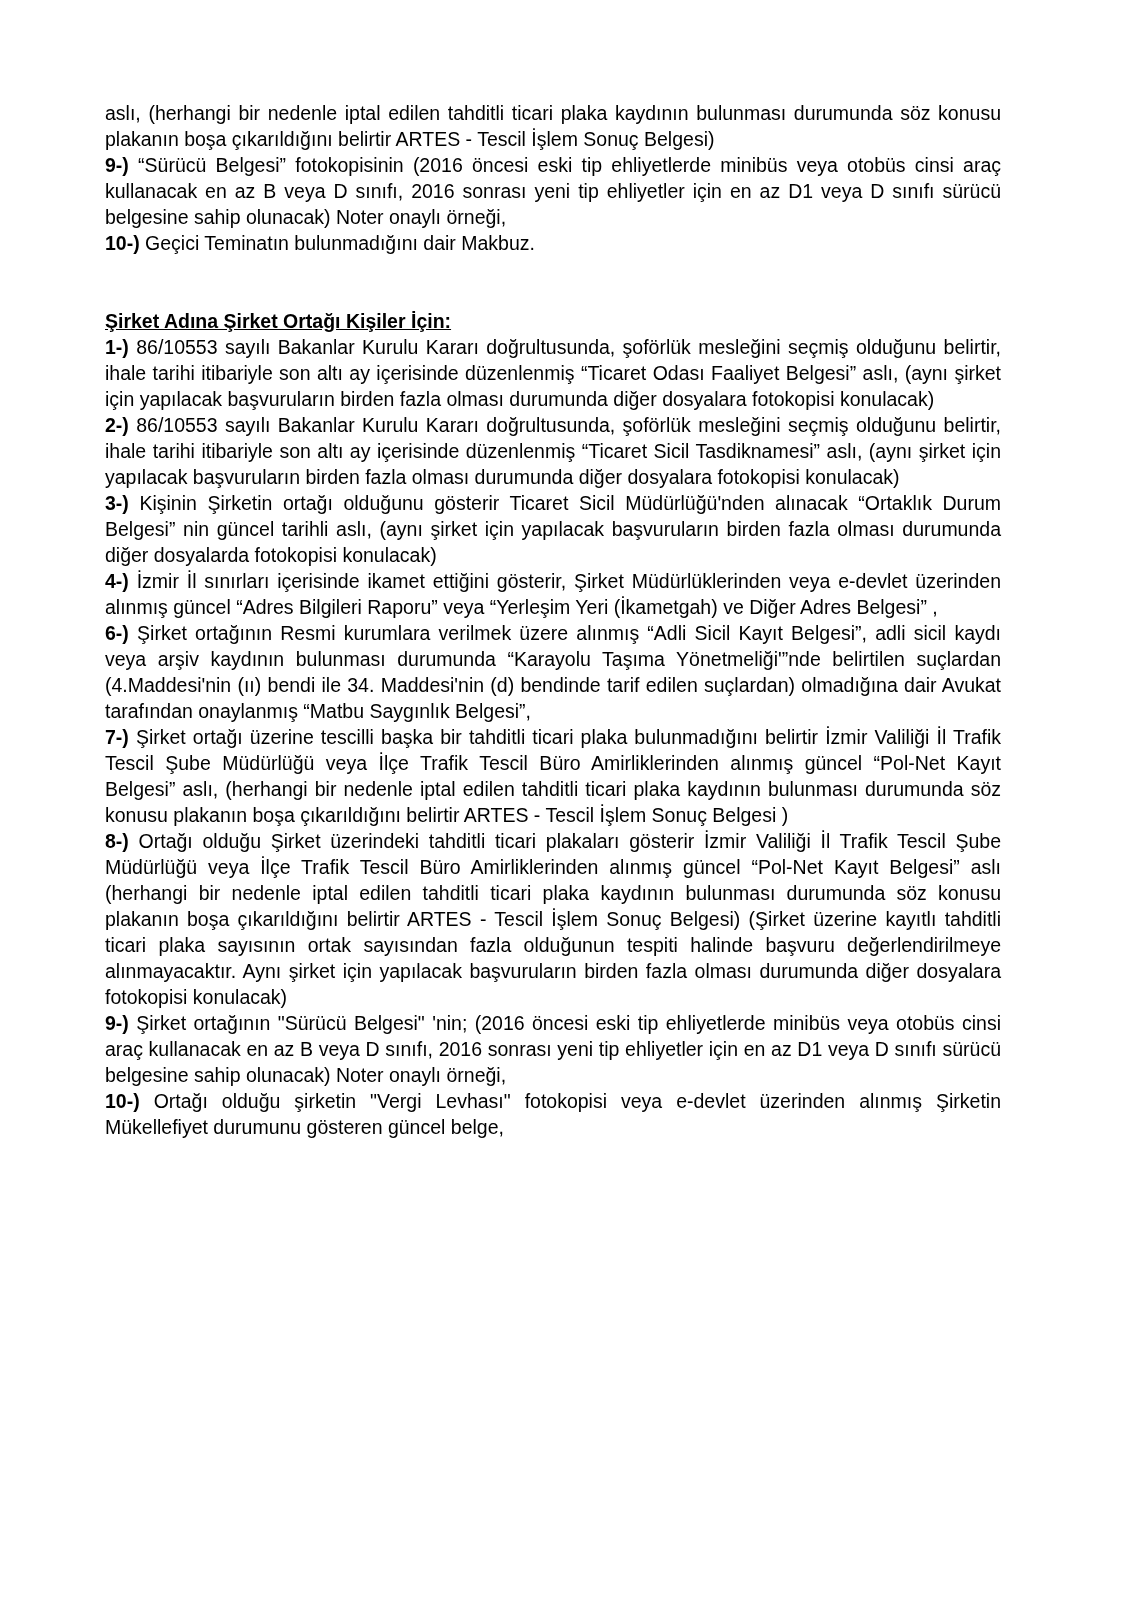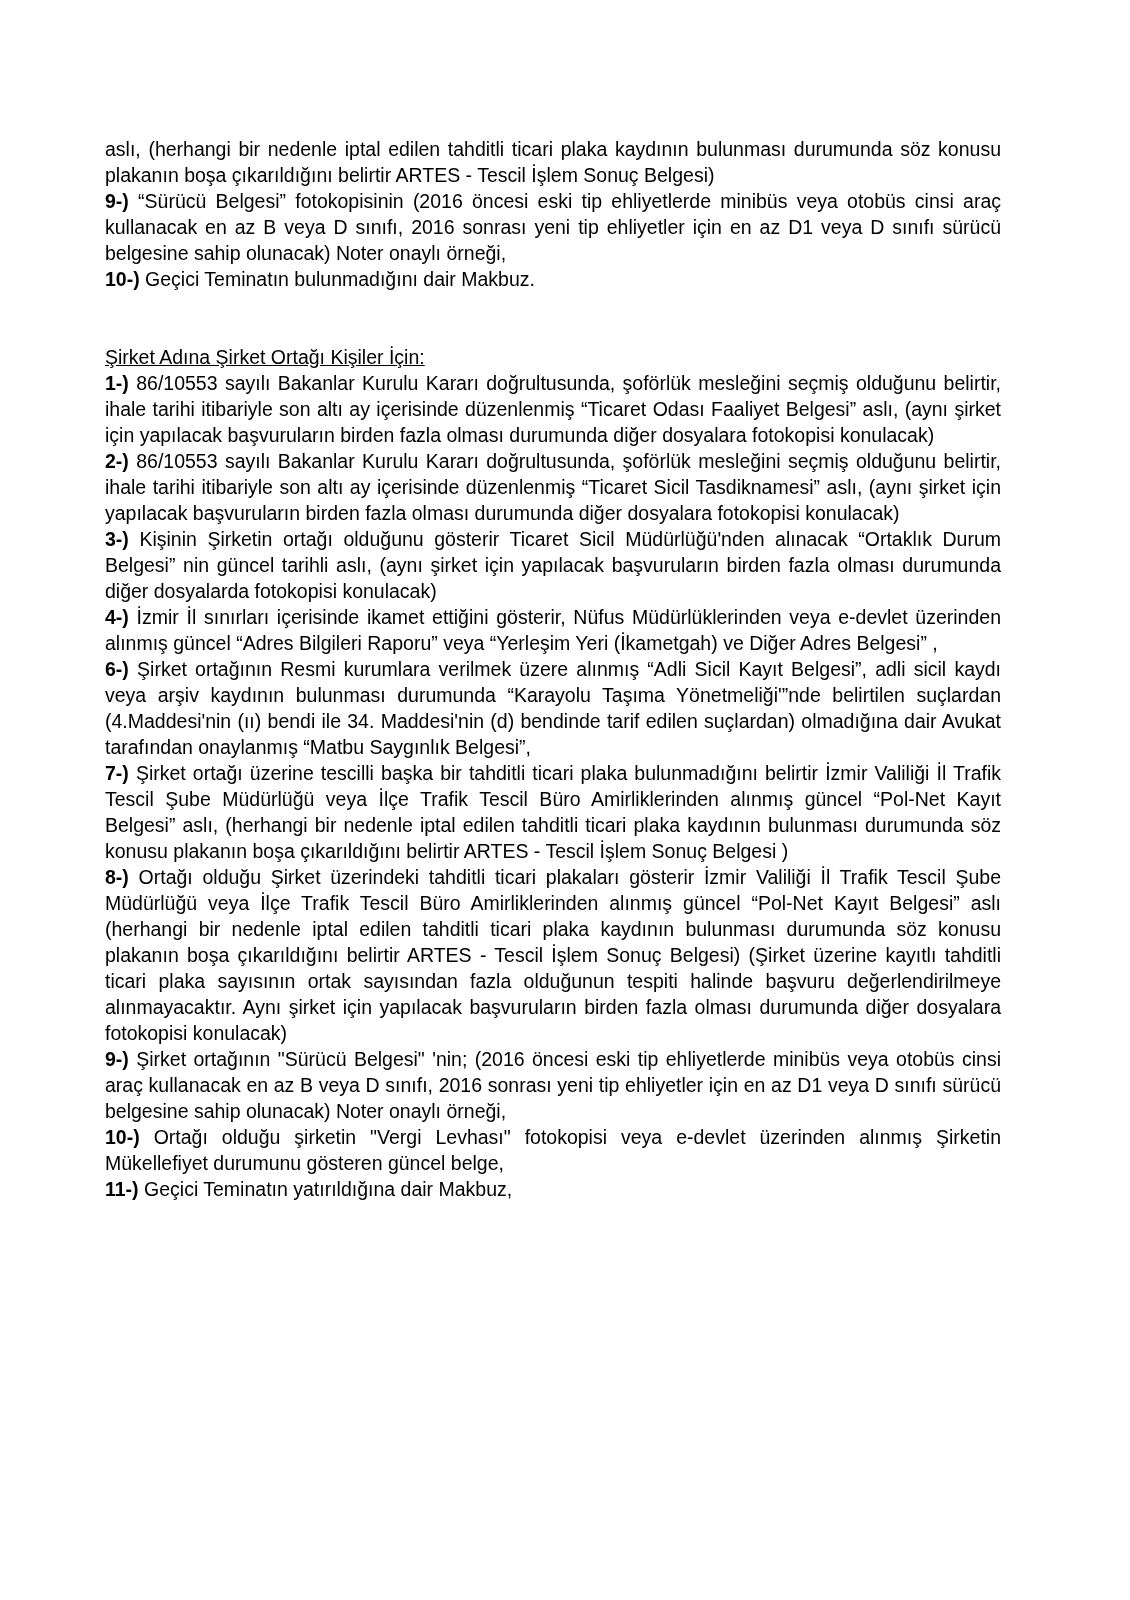--- a/index.html
+++ b/index.html
@@ -22,32 +22,31 @@
   }
   .content {
     position: absolute;
     left: 105px;
     top: 100px;
     width: 896px;
     color: #000000;
     font-size: 19.5px;
     line-height: 26px;
     text-align: justify;
-    margin-top: 36px;
   }
   .content p {
     margin: 0;
     padding: 0;
   }
   .marker {
     font-weight: bold;
   }
   .heading {
     display: inline-block;
-    font-weight: normal;
+    font-weight: bold;
     text-decoration: underline;
     font-size: 19.5px;
     line-height: 26px;
     margin: 0;
   }
   .heading-wrap {
     margin-top: 52px;
   }
 </style>
 </head>
@@ -65,29 +64,28 @@
     <div class="heading-wrap">
       <h2 class="heading">Şirket Adına Şirket Ortağı Kişiler İçin:</h2>
     </div>
 
     <p><span class="marker">1-)</span> <span>86/10553 sayılı Bakanlar Kurulu Kararı doğrultusunda, şoförlük mesleğini seçmiş olduğunu belirtir, ihale tarihi itibariyle son altı ay içerisinde düzenlenmiş “Ticaret Odası Faaliyet Belgesi” aslı, (aynı şirket için yapılacak başvuruların birden fazla olması durumunda diğer dosyalara fotokopisi konulacak)</span></p>
 
     <p><span class="marker">2-)</span> <span>86/10553 sayılı Bakanlar Kurulu Kararı doğrultusunda, şoförlük mesleğini seçmiş olduğunu belirtir, ihale tarihi itibariyle son altı ay içerisinde düzenlenmiş “Ticaret Sicil Tasdiknamesi” aslı, (aynı şirket için yapılacak başvuruların birden fazla olması durumunda diğer dosyalara fotokopisi konulacak)</span></p>
 
     <p><span class="marker">3-)</span> <span>Kişinin Şirketin ortağı olduğunu gösterir Ticaret Sicil Müdürlüğü'nden alınacak “Ortaklık Durum Belgesi” nin güncel tarihli aslı, (aynı şirket için yapılacak başvuruların birden fazla olması durumunda diğer dosyalarda fotokopisi konulacak)</span></p>
 
-    <p><span class="marker">4-)</span> <span> İzmir İl sınırları içerisinde ikamet ettiğini  gösterir, Nüfus Müdürlüklerinden veya e-devlet üzerinden alınmış güncel “Adres Bilgileri Raporu” veya “Yerleşim Yeri (İkametgah) ve Diğer Adres Belgesi” ,</span></p>
+    <p><span class="marker">4-)</span> <span> İzmir İl sınırları içerisinde ikamet ettiğini  gösterir, Şirket Müdürlüklerinden veya e-devlet üzerinden alınmış güncel “Adres Bilgileri Raporu” veya “Yerleşim Yeri (İkametgah) ve Diğer Adres Belgesi” ,</span></p>
 
 
     <p><span class="marker">6-)</span> <span>Şirket ortağının Resmi kurumlara verilmek üzere alınmış “Adli Sicil Kayıt Belgesi”, adli sicil kaydı veya arşiv kaydının bulunması durumunda “Karayolu Taşıma Yönetmeliği'”nde belirtilen suçlardan (4.Maddesi'nin (ıı) bendi ile 34. Maddesi'nin (d) bendinde tarif edilen suçlardan) olmadığına dair Avukat tarafından onaylanmış “Matbu Saygınlık Belgesi”,</span></p>
 
     <p><span class="marker">7-)</span> <span>Şirket ortağı üzerine tescilli başka bir tahditli ticari plaka bulunmadığını belirtir İzmir Valiliği İl Trafik Tescil Şube Müdürlüğü veya İlçe Trafik Tescil Büro Amirliklerinden  alınmış güncel “Pol-Net Kayıt Belgesi” aslı, (herhangi bir nedenle iptal edilen tahditli ticari plaka kaydının  bulunması durumunda söz konusu plakanın boşa çıkarıldığını  belirtir ARTES - Tescil İşlem Sonuç Belgesi )</span></p>
 
     <p><span class="marker">8-)</span> <span>Ortağı olduğu Şirket üzerindeki tahditli ticari plakaları gösterir İzmir Valiliği İl Trafik Tescil Şube Müdürlüğü veya İlçe Trafik Tescil Büro Amirliklerinden alınmış güncel “Pol-Net Kayıt Belgesi” aslı (herhangi bir nedenle iptal edilen tahditli ticari plaka kaydının  bulunması durumunda söz konusu plakanın boşa çıkarıldığını  belirtir ARTES - Tescil İşlem Sonuç Belgesi) (Şirket üzerine kayıtlı tahditli ticari plaka sayısının ortak sayısından fazla olduğunun tespiti halinde başvuru değerlendirilmeye alınmayacaktır. Aynı şirket için yapılacak başvuruların birden fazla olması durumunda diğer dosyalara fotokopisi konulacak)</span></p>
 
     <p><span class="marker">9-)</span> <span>Şirket ortağının "Sürücü Belgesi" 'nin; (2016 öncesi eski tip ehliyetlerde minibüs veya otobüs cinsi araç kullanacak en az B veya D sınıfı, 2016 sonrası yeni tip ehliyetler için en az D1 veya D sınıfı sürücü belgesine sahip olunacak) Noter onaylı örneği,</span></p>
 
     <p><span class="marker">10-)</span> <span>Ortağı olduğu şirketin "Vergi Levhası" fotokopisi veya e-devlet üzerinden alınmış Şirketin Mükellefiyet durumunu gösteren güncel belge,</span></p>
 
-    <p><span class="marker">11-)</span> <span>Geçici Teminatın yatırıldığına dair Makbuz,</span></p>
 
   </div>
 </div>
 
 </body></html>

